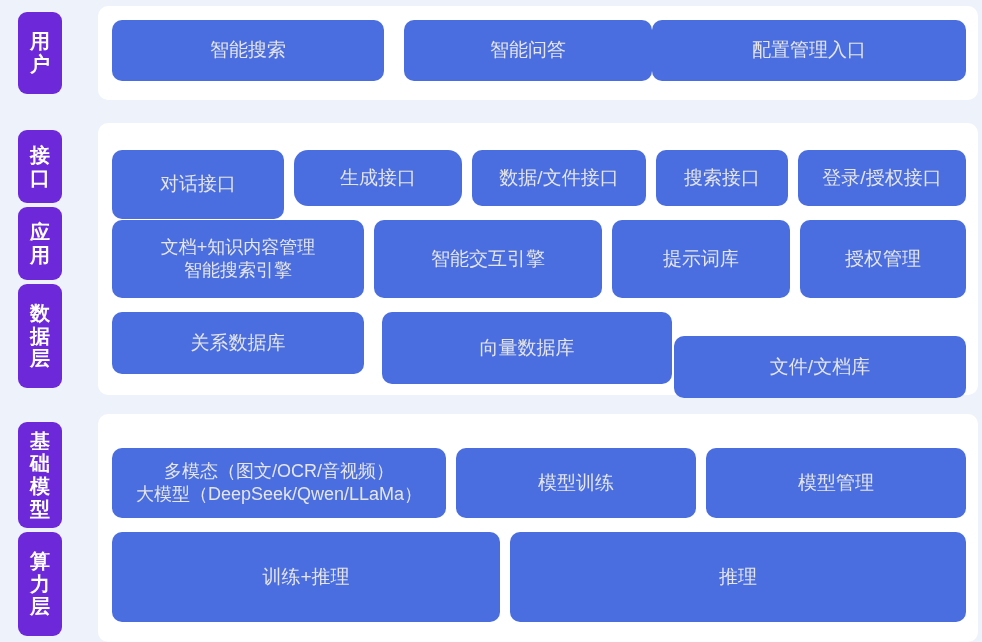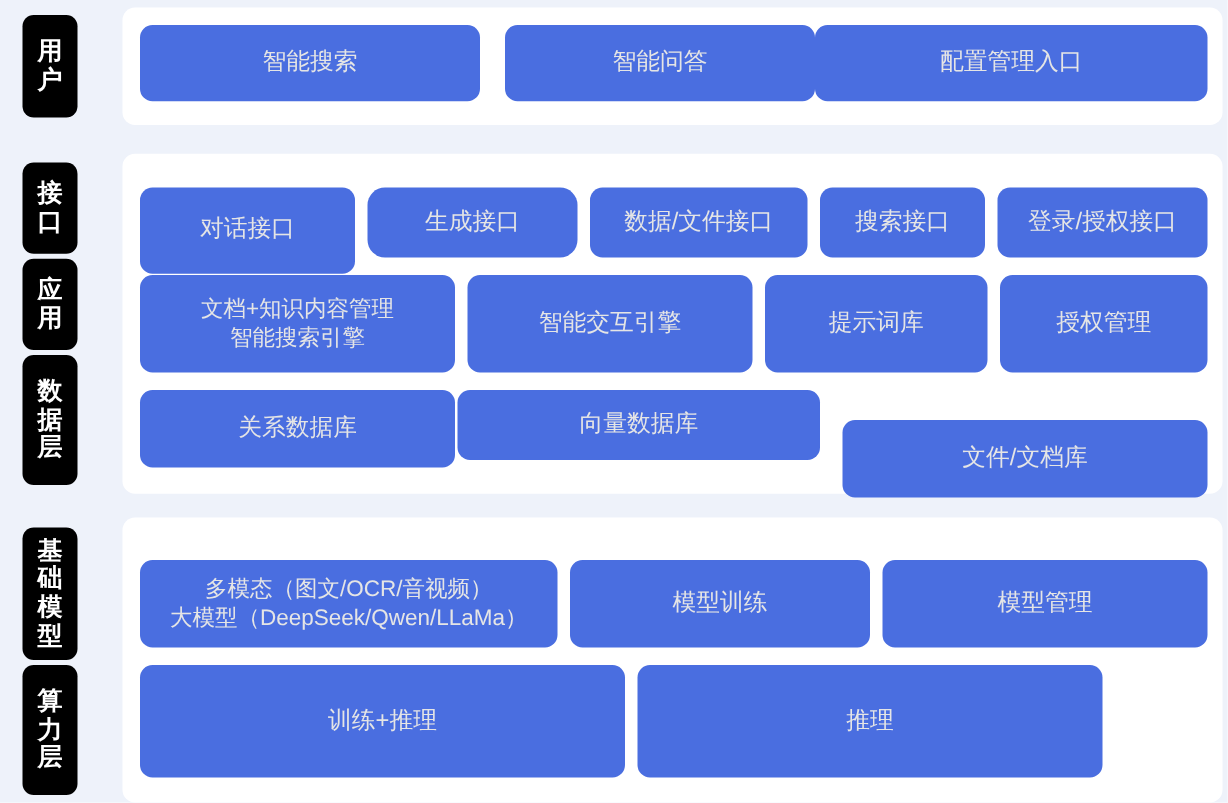--- a/index.html
+++ b/index.html
@@ -31,21 +31,21 @@
   }
   .panel-user   { left: 98px;  top: 6px;   width: 880px; height: 94px; }
   .panel-mid    { left: 98px;  top: 123px; width: 880px; height: 272px; }
   .panel-bottom { left: 98px;  top: 414px; width: 880px; height: 228px; }
 
   
   .vtab {
     position: absolute;
     left: 18px;
     width: 44px;
-    background: #000000;
+    background: #6d28d9;
     border-radius: 9px;
     color: #ffffff;
     font-size: 20px;
     font-weight: bold;
     line-height: 1.13;
     letter-spacing: 0px;
     display: flex;
     align-items: center;
     justify-content: center;
     text-align: center;
@@ -94,31 +94,31 @@
   .b-auth-api   { left: 798px; top: 150px; width: 168px; height: 56px; }
 
   
   .b-doc-kb    { left: 112px; top: 220px; width: 252px; height: 78px; }
   .b-inter-eng { left: 374px; top: 220px; width: 228px; height: 78px; }
   .b-prompt    { left: 612px; top: 220px; width: 178px; height: 78px; }
   .b-authmgmt  { left: 800px; top: 220px; width: 166px; height: 78px; }
 
   
   .b-rdb     { left: 112px; top: 312px; width: 252px; height: 62px; }
-  .b-vdb     { left: 366px; top: 312px; width: 290px; height: 56px; }
+  .b-vdb     { left: 382px; top: 312px; width: 290px; height: 72px; }
   .b-filedb  { left: 674px; top: 312px; width: 292px; height: 62px; margin-top: 24px; }
 
   
   .b-multimodal { left: 112px; top: 448px; width: 334px; height: 70px; }
   .b-train      { left: 456px; top: 448px; width: 240px; height: 70px; }
   .b-modelmgmt  { left: 706px; top: 448px; width: 260px; height: 70px; }
 
   
   .b-train-infer { left: 112px; top: 532px; width: 388px; height: 90px; }
-  .b-infer       { left: 510px; top: 532px; width: 372px; height: 90px; }
+  .b-infer       { left: 510px; top: 532px; width: 456px; height: 90px; }
 </style>
 </head>
 <body>
 
 <div id="diagram">
 
   <div class="panel panel-user"></div>
   <div class="panel panel-mid"></div>
   <div class="panel panel-bottom"></div>
 

